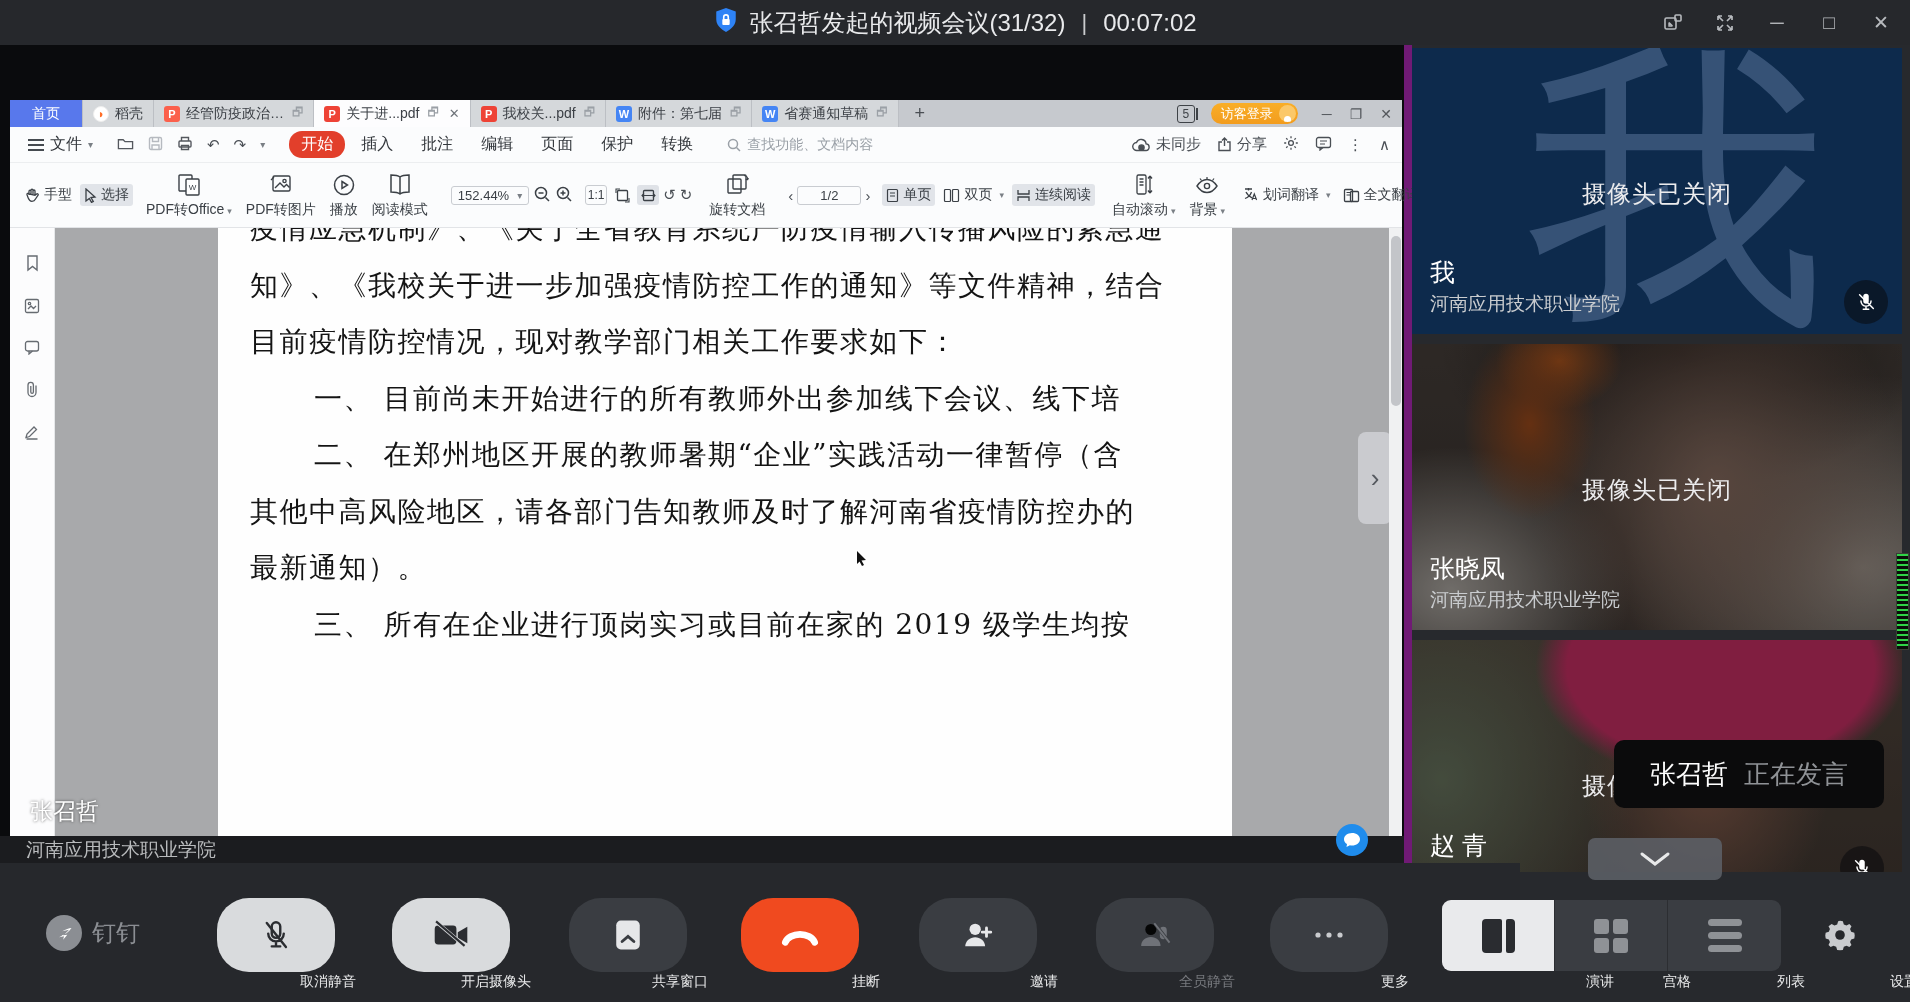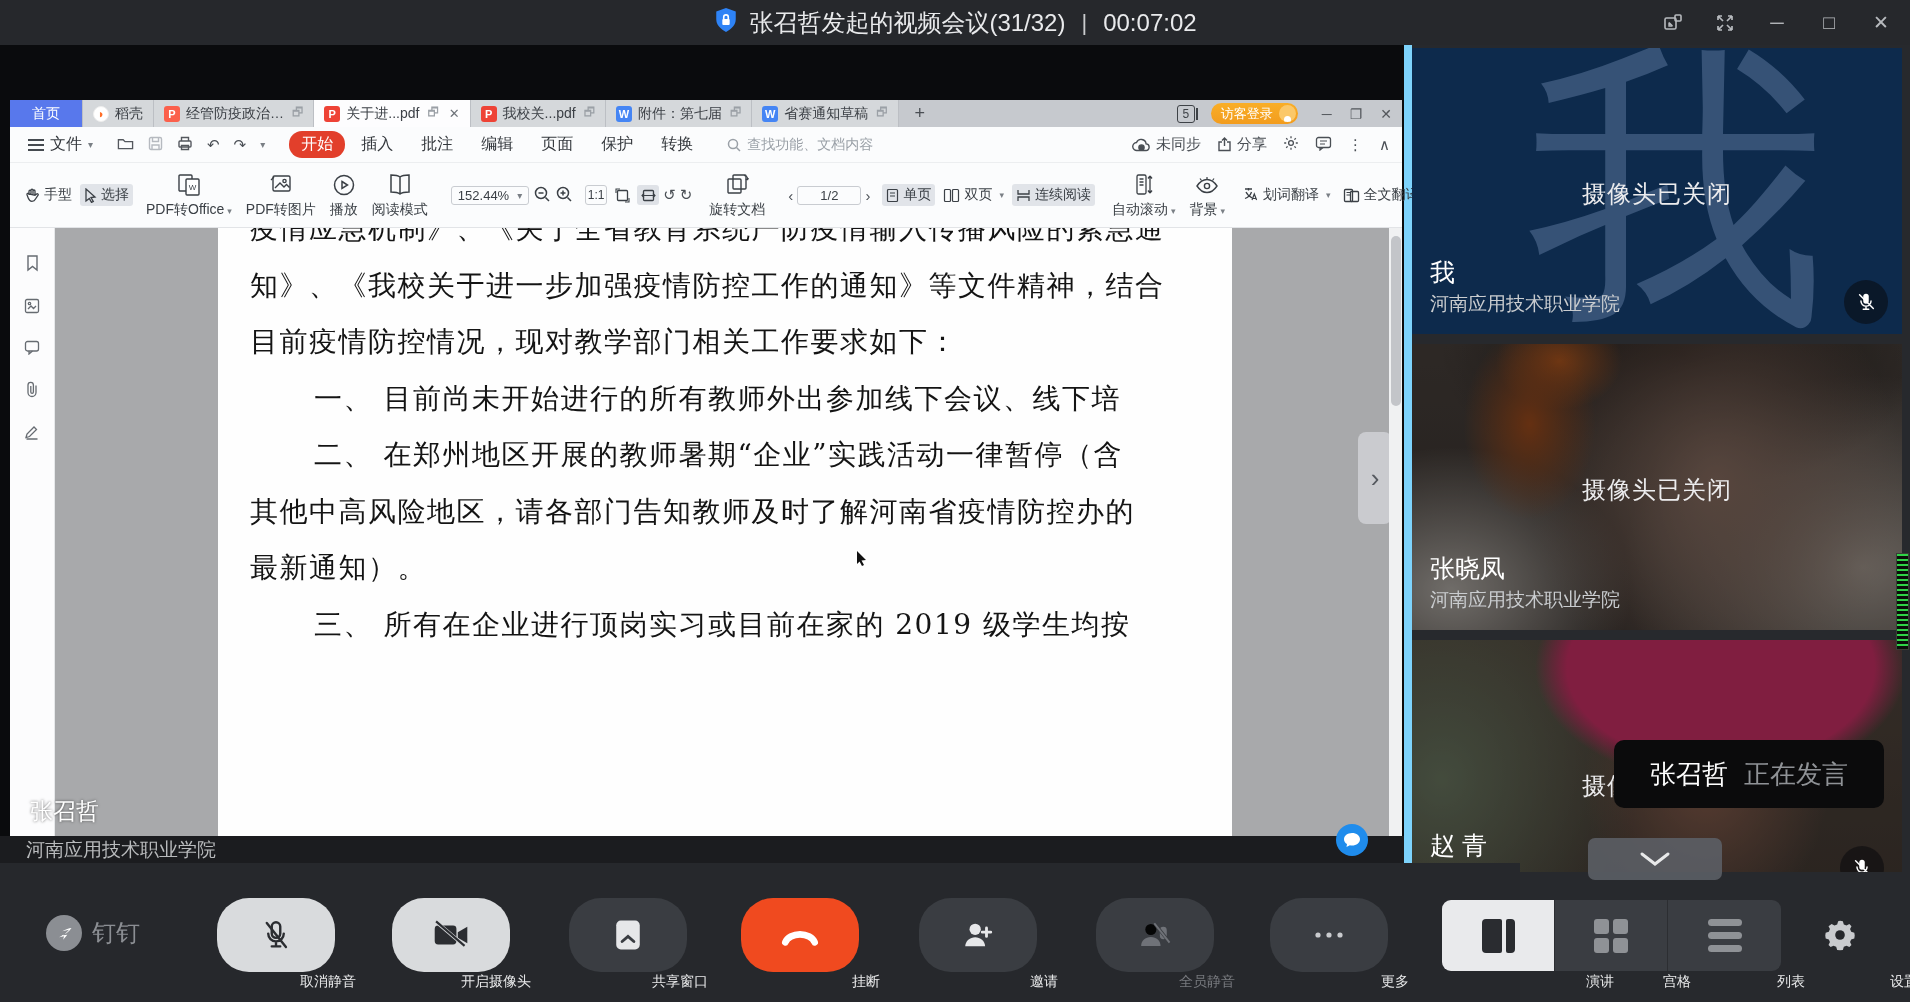--- a/index.html
+++ b/index.html
@@ -1,18 +1,18 @@
 <!DOCTYPE html>
 <html><head>
 <meta charset="utf-8">
 <style>
   * { margin:0; padding:0; box-sizing:border-box; }
   html,body { background:#111; }
   body { font-family:"Liberation Sans","DejaVu Sans",sans-serif; }
-  .root { position:relative; width:1910px; height:1002px; background:#7dd3fc; overflow:hidden; }
+  .root { position:relative; width:1910px; height:1002px; background:#701a75; overflow:hidden; }
 
   
   .titlebar { position:absolute; top:0; left:0; width:1910px; height:45px; background:#26282c; display:flex; align-items:center; justify-content:center; }
   .titlebar .title-wrap { display:flex; align-items:center; gap:10px; color:#e9eaec; font-size:24px; }
   .titlebar .divider { color:#caccce; margin:0 6px; font-size:22px; }
   .win-controls { position:absolute; right:18px; top:0; height:45px; display:flex; align-items:center; gap:30px; }
   .win-controls .wc { width:22px; height:22px; display:flex; align-items:center; justify-content:center; color:#b7babe; font-size:19px; cursor:default; }
   .wc svg { display:block; }
 
   

